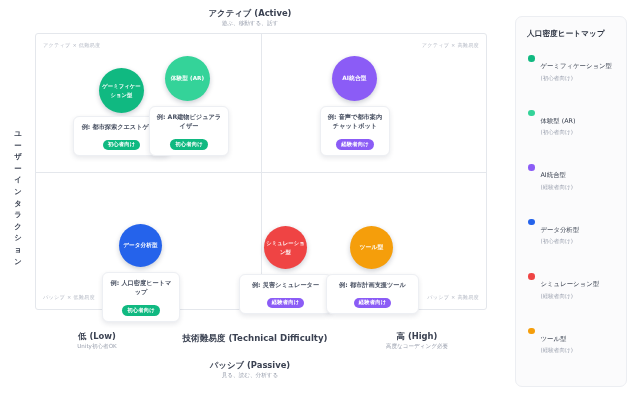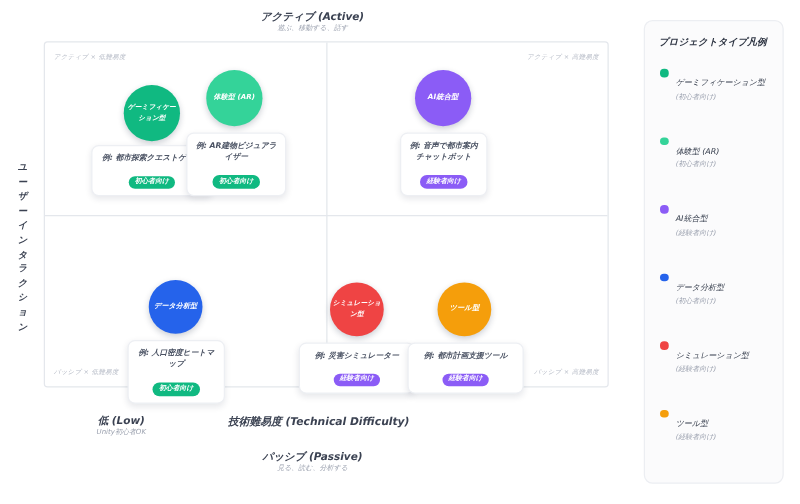--- a/index.html
+++ b/index.html
@@ -2,21 +2,21 @@
 <html><head>
 <meta charset="utf-8">
 <style>
   * { box-sizing: border-box; margin: 0; padding: 0; }
   html, body {
     width: 640px; height: 403px;
     background: #ffffff;
     font-family: "DejaVu Sans", "Liberation Sans", sans-serif;
     overflow: hidden;
   }
-  #root { position: relative; width: 640px; height: 331px; font-style: italic; }
+  #root { position: relative; width: 640px; height: 331px; }
 
   
   #matrix-area { position: absolute; left: 0; top: 0; width: 500px; height: 403px; }
 
   #plot {
     position: absolute;
     left: 35px; top: 33px;
     width: 452px; height: 277px;
     border: 1px solid #e4e7ec;
     border-radius: 3px;
@@ -216,29 +216,33 @@
       </div>
     </div>
 
     <div class="axis-cap" id="cap-tech">
       <div class="t1">技術難易度 (Technical Difficulty)</div>
     </div>
     <div class="axis-cap" id="cap-low">
       <div class="t1">低 (Low)</div>
       <div class="t2">Unity初心者OK</div>
     </div>
+    <div class="axis-cap" id="cap-high">
+      <div class="t1">高 (High)</div>
+      <div class="t2">高度なコーディング必要</div>
+    </div>
 
     <div class="axis-cap" id="cap-passive">
       <div class="t1">パッシブ (Passive)</div>
       <div class="t2">見る、読む、分析する</div>
     </div>
   </div>
 
   <div id="legend">
-    <div id="legend-title">プロジェクトタイプ凡例</div>
+    <div id="legend-title">人口密度ヒートマップ</div>
 
     <div class="legend-item">
       <span class="legend-dot" style="background: rgb(16, 185, 129);"></span>
       <span class="legend-txt">
         <span class="legend-name">ゲーミフィケーション型</span>
         <div class="legend-sub">(初心者向け)</div>
       </span>
     </div>
 
     <div class="legend-item">

